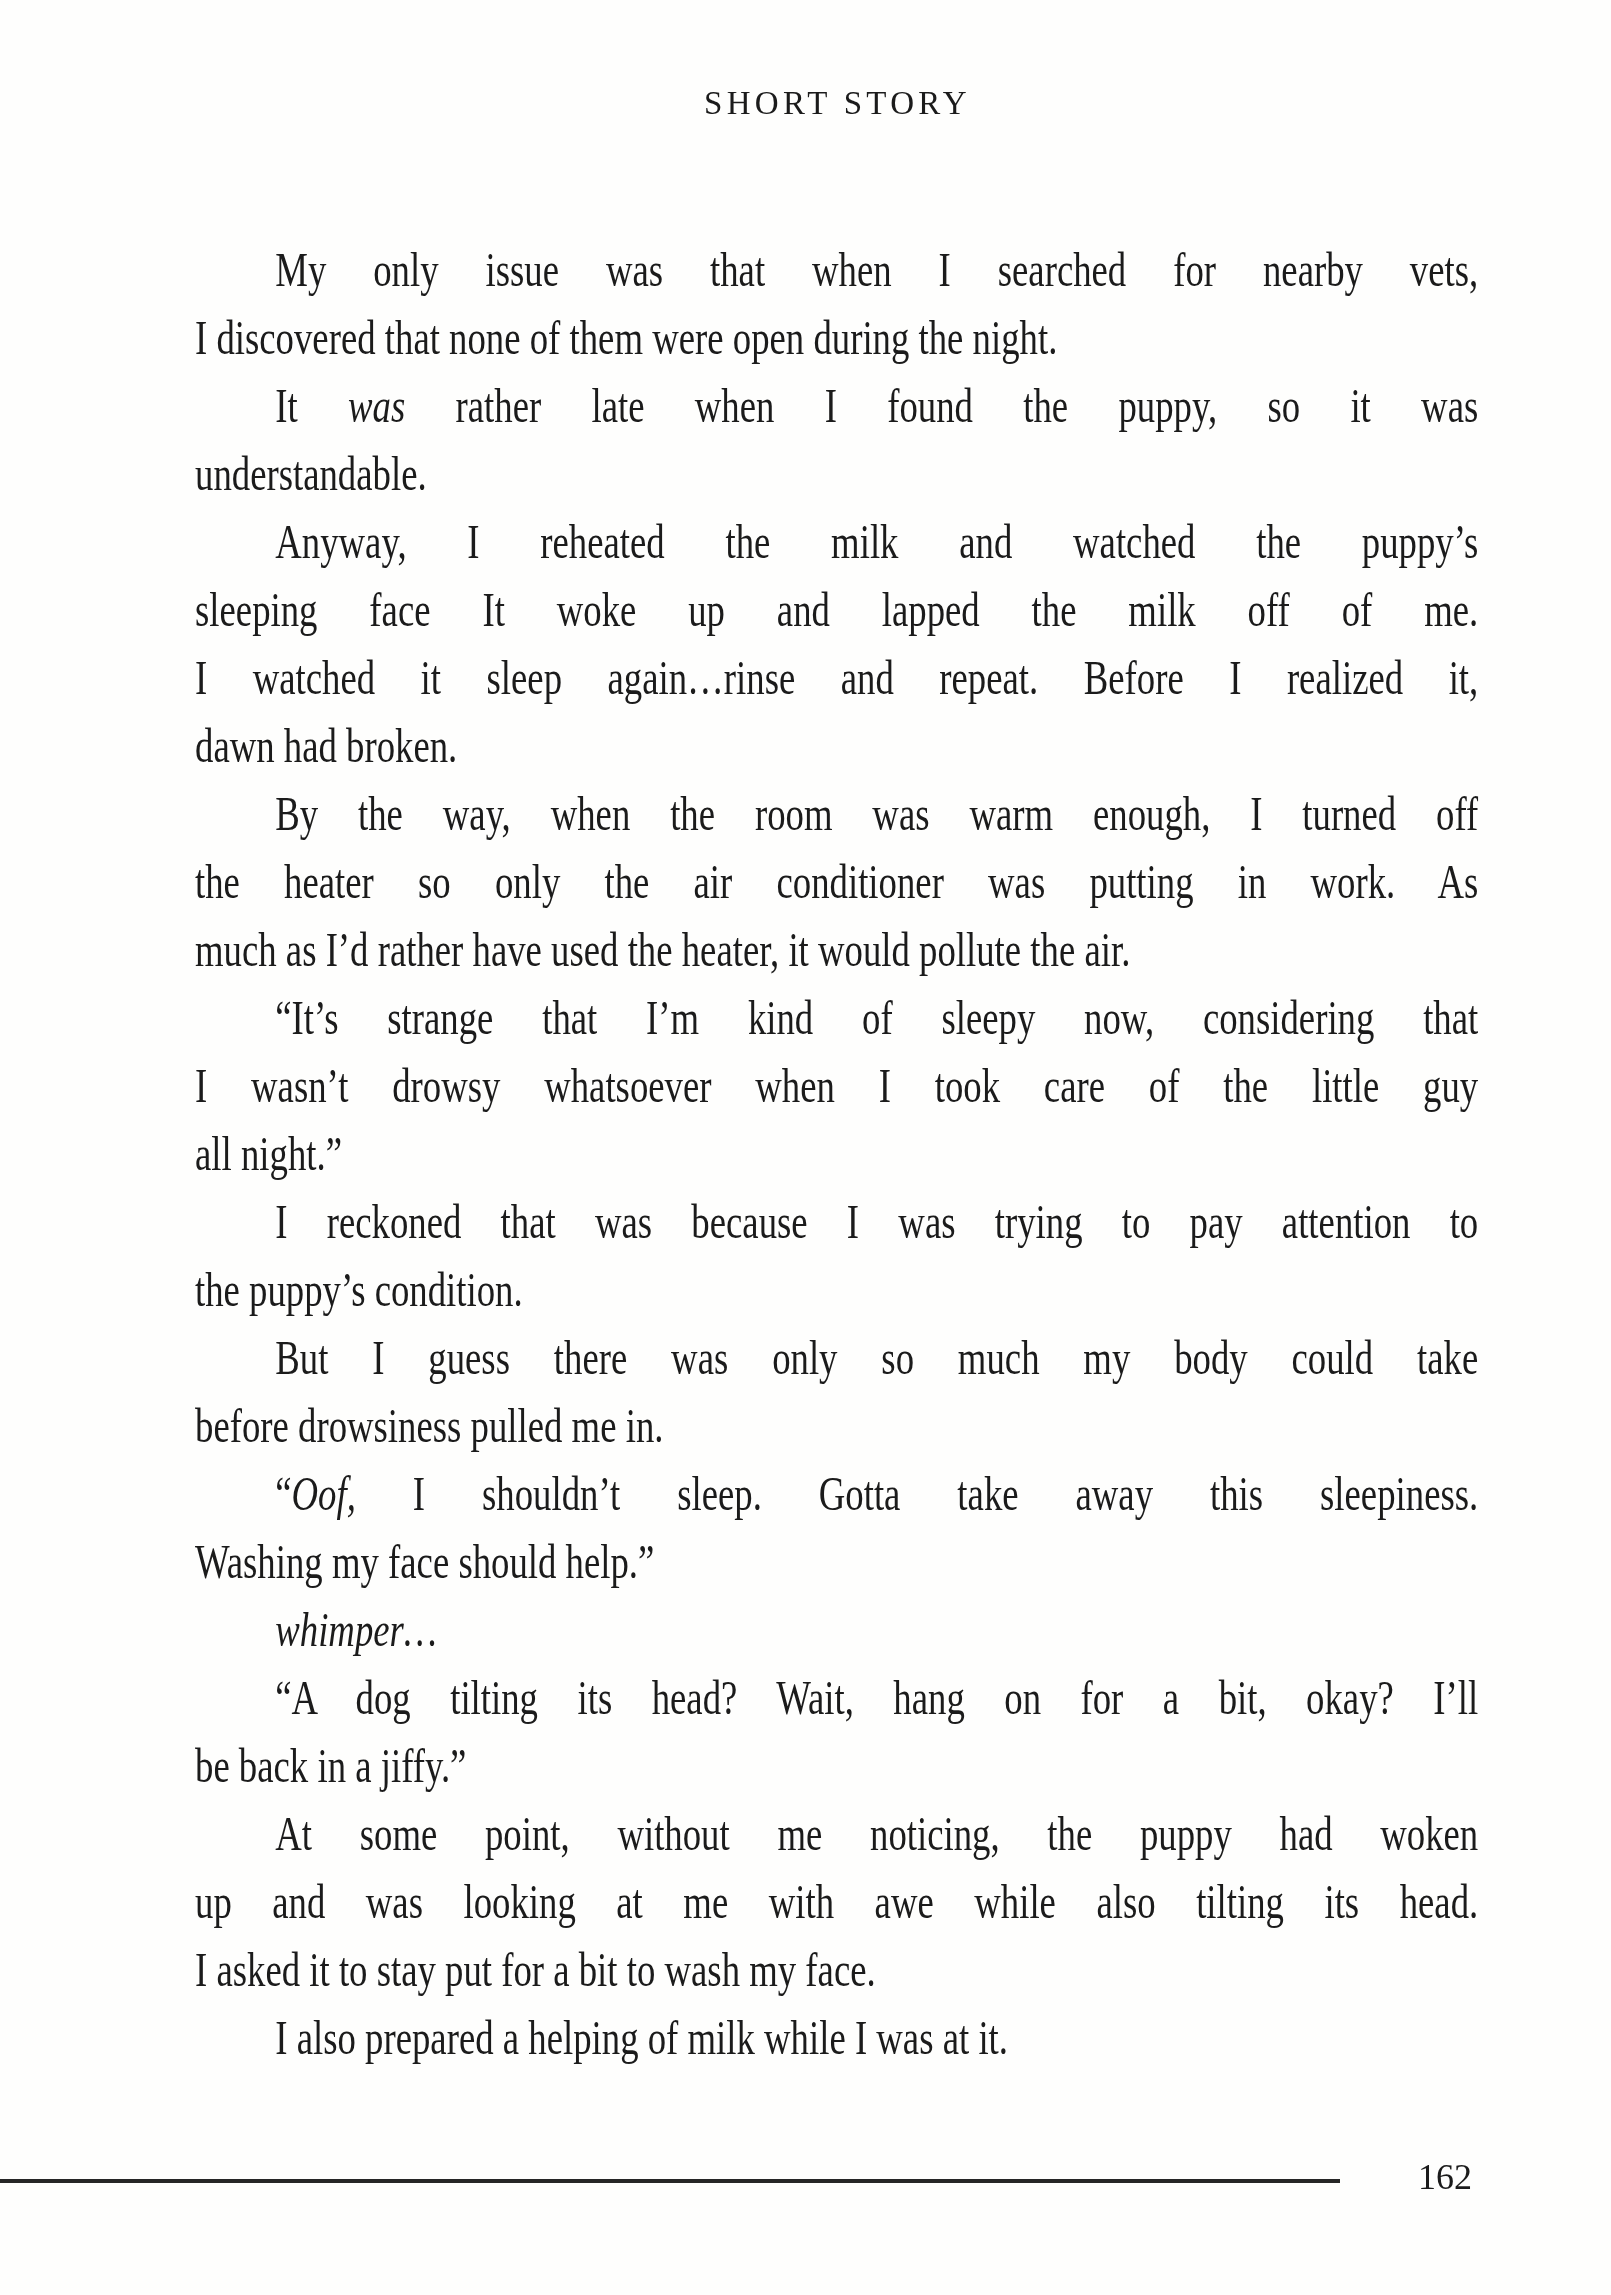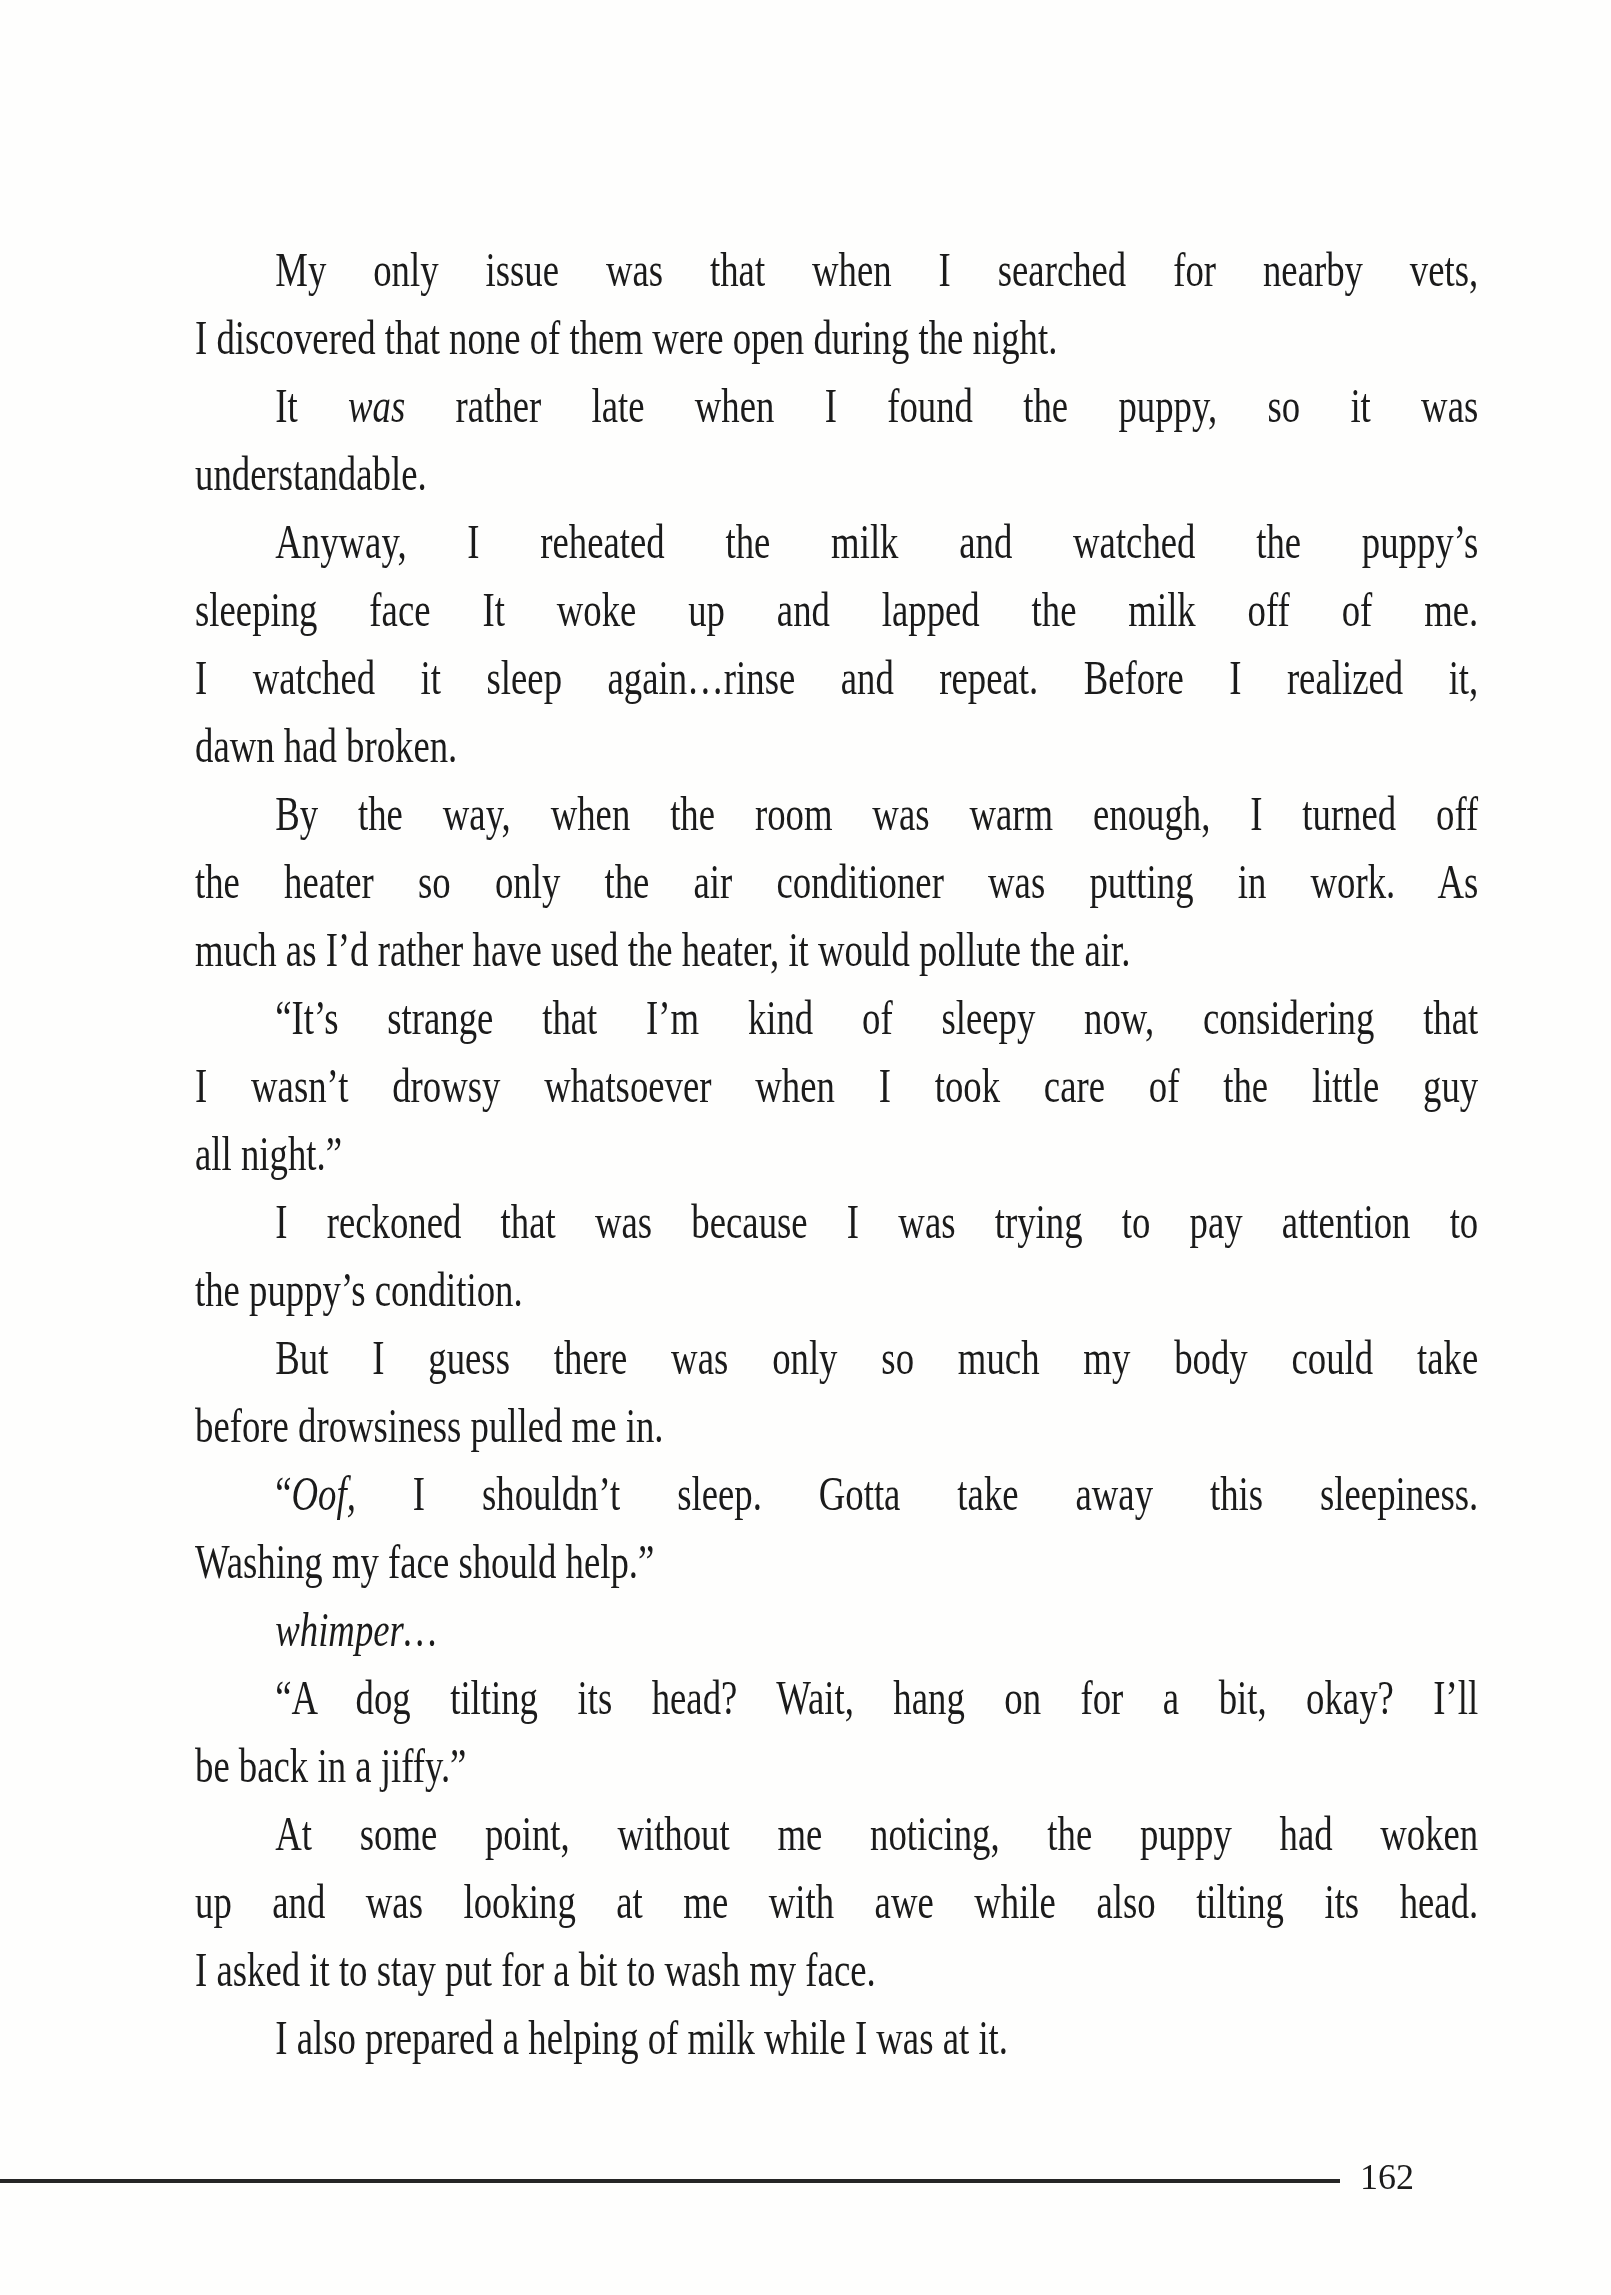--- a/index.html
+++ b/index.html
@@ -48,32 +48,33 @@
   .footer-rule {
     position: absolute;
     left: 0;
     top: 2179px;
     width: 1340px;
     height: 4.3px;
     background: #262626;
   }
   .page-number {
     position: absolute;
-    left: 1360px;
+    left: 1418px;
     top: 2159px;
     width: 100px;
     font-size: 36px;
     line-height: 1;
     text-align: left;
   }
 </style>
 </head>
 <body>
 
 <div class="page">
+  <header class="running-head">SHORT STORY</header>
 
   <main class="body-text">
       <div class="para">
         <div class="line first"><span class="seg">My only issue was that when I searched for nearby vets,</span></div>
         <div class="line last"><span class="seg">I discovered that none of them were open during the night.</span></div>
       </div>
       <div class="para">
         <div class="line first"><span class="seg">It </span><span class="seg italic">was</span><span class="seg"> rather late when I found the puppy, so it was</span></div>
         <div class="line last"><span class="seg">understandable.</span></div>
       </div>

